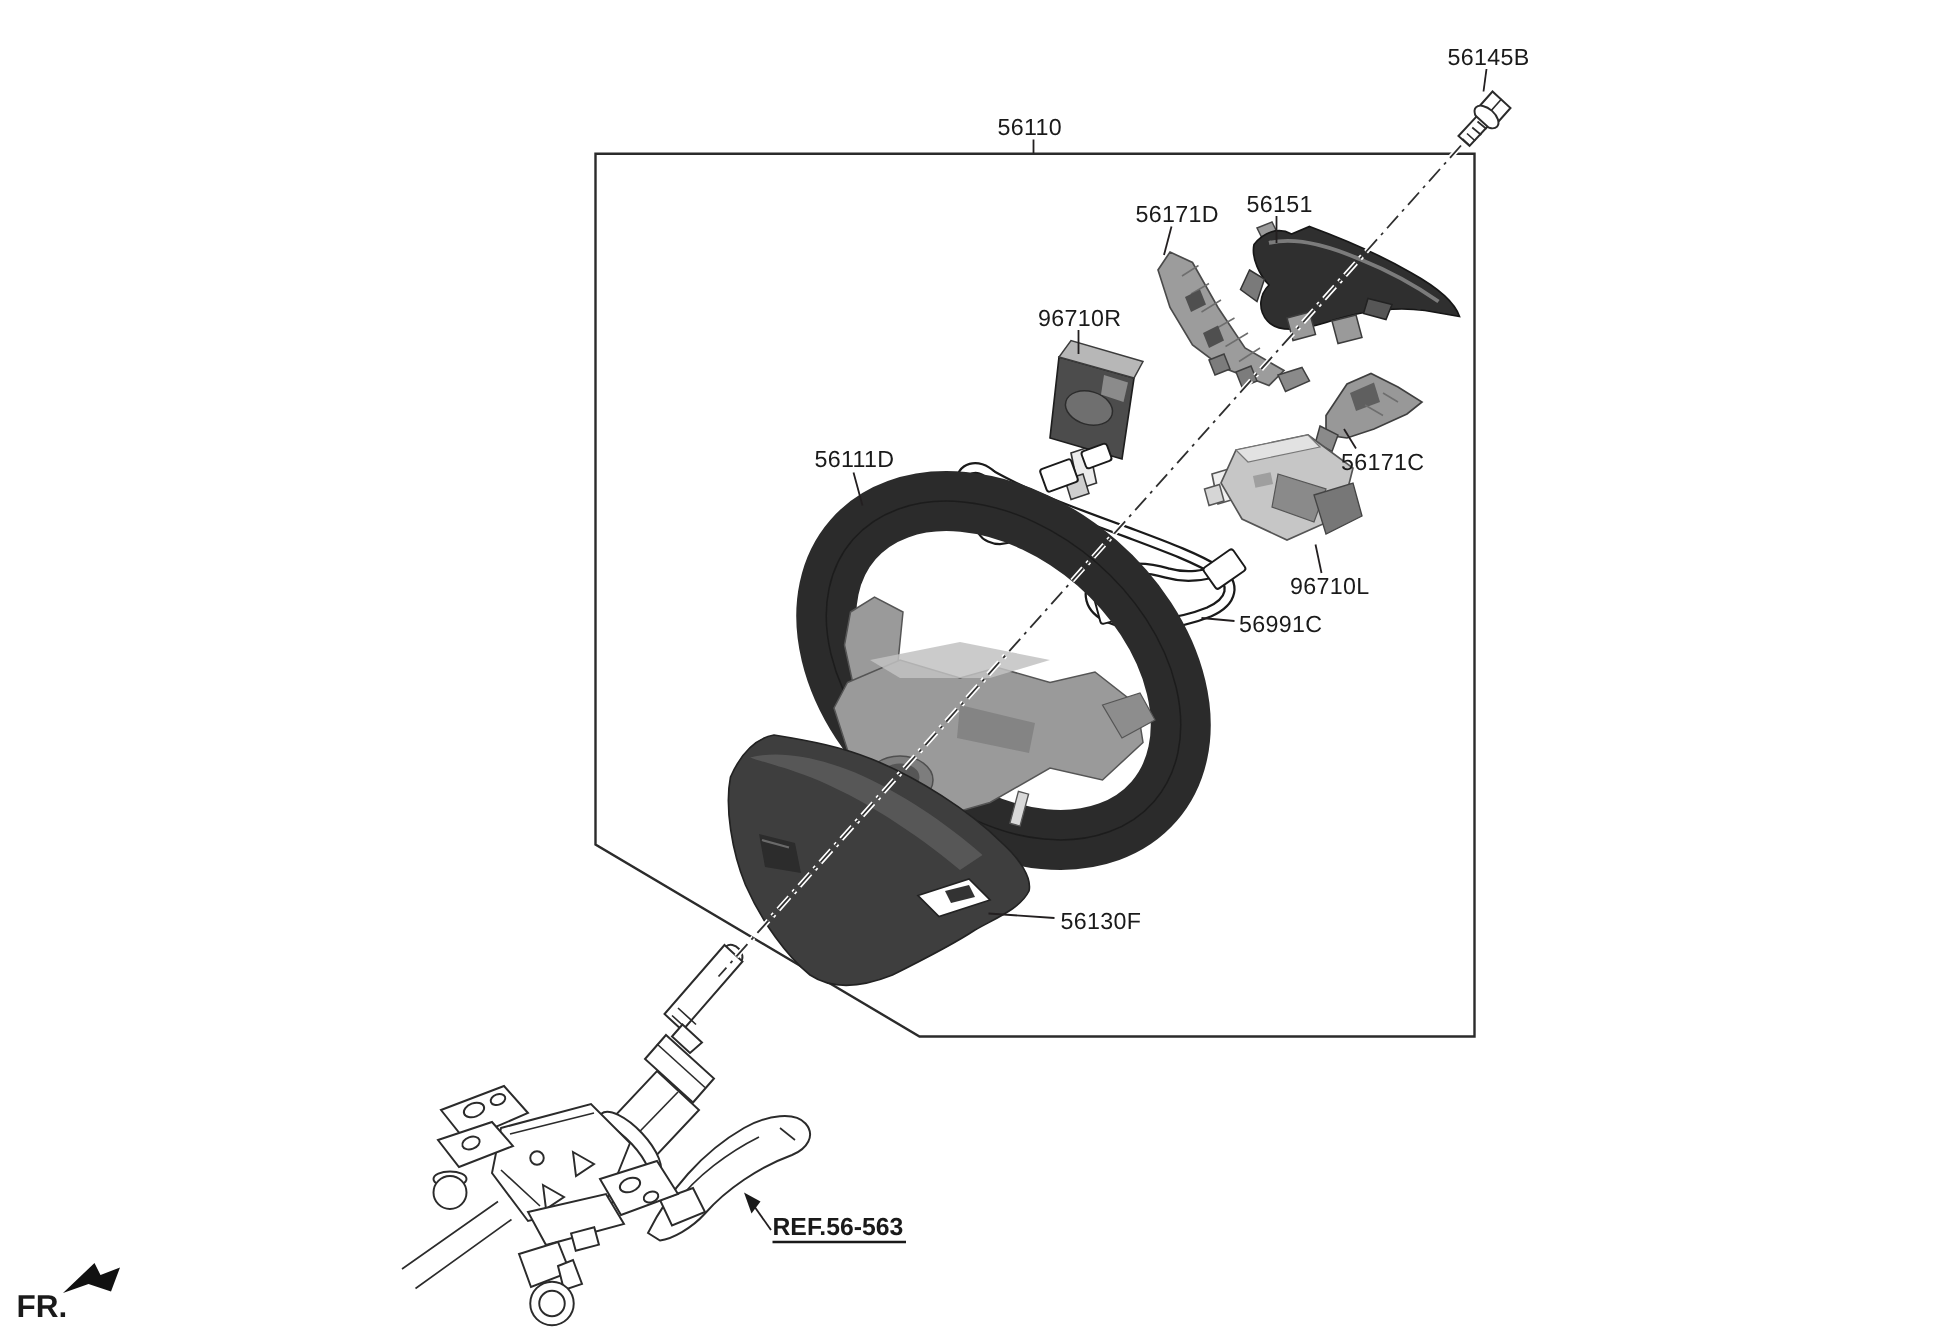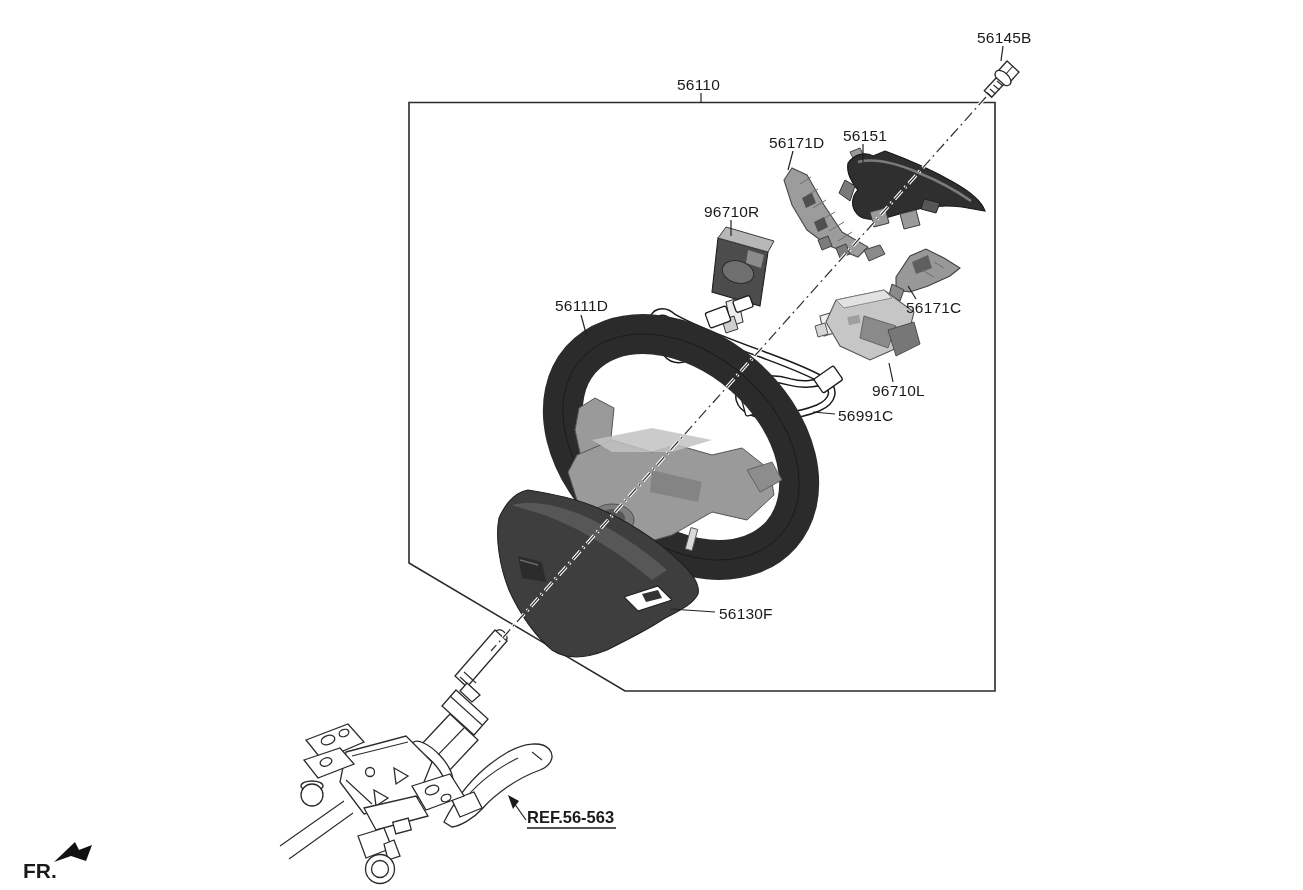--- a/index.html
+++ b/index.html
@@ -2,21 +2,20 @@
 <html style="--background: #ffffff; --line: #231f20; --label_text: #1a1a1a; --rim_dark: #2b2b2b; --cover_dark: #3e3e3e; --cover_light: #5a5a5a; --armature_gray: #9a9a9a; --bezel_dark: #2f2f2f; --trim_gray: #9c9c9c; --switch_dark: #4c4c4c; --switch_light: #c6c6c6;"><head>
 <meta charset="utf-8">
 <style>
   html,body{margin:0;padding:0;background:#fff;}
   .canvas{
     position:relative;
     width:1165px;height:890px;
     background:var(--background,#fff);
     font-family:"Liberation Sans", sans-serif;
     overflow:hidden;
-    margin-left:12px;
   }
   svg{position:absolute;left:0;top:0;}
   .part-code{
     font-family:"Liberation Sans", sans-serif;
     font-size:15.5px;
     fill:var(--label_text,#1a1a1a);
     letter-spacing:.2px;
   }
   .ref-code{
     font-family:"Liberation Sans", sans-serif;

